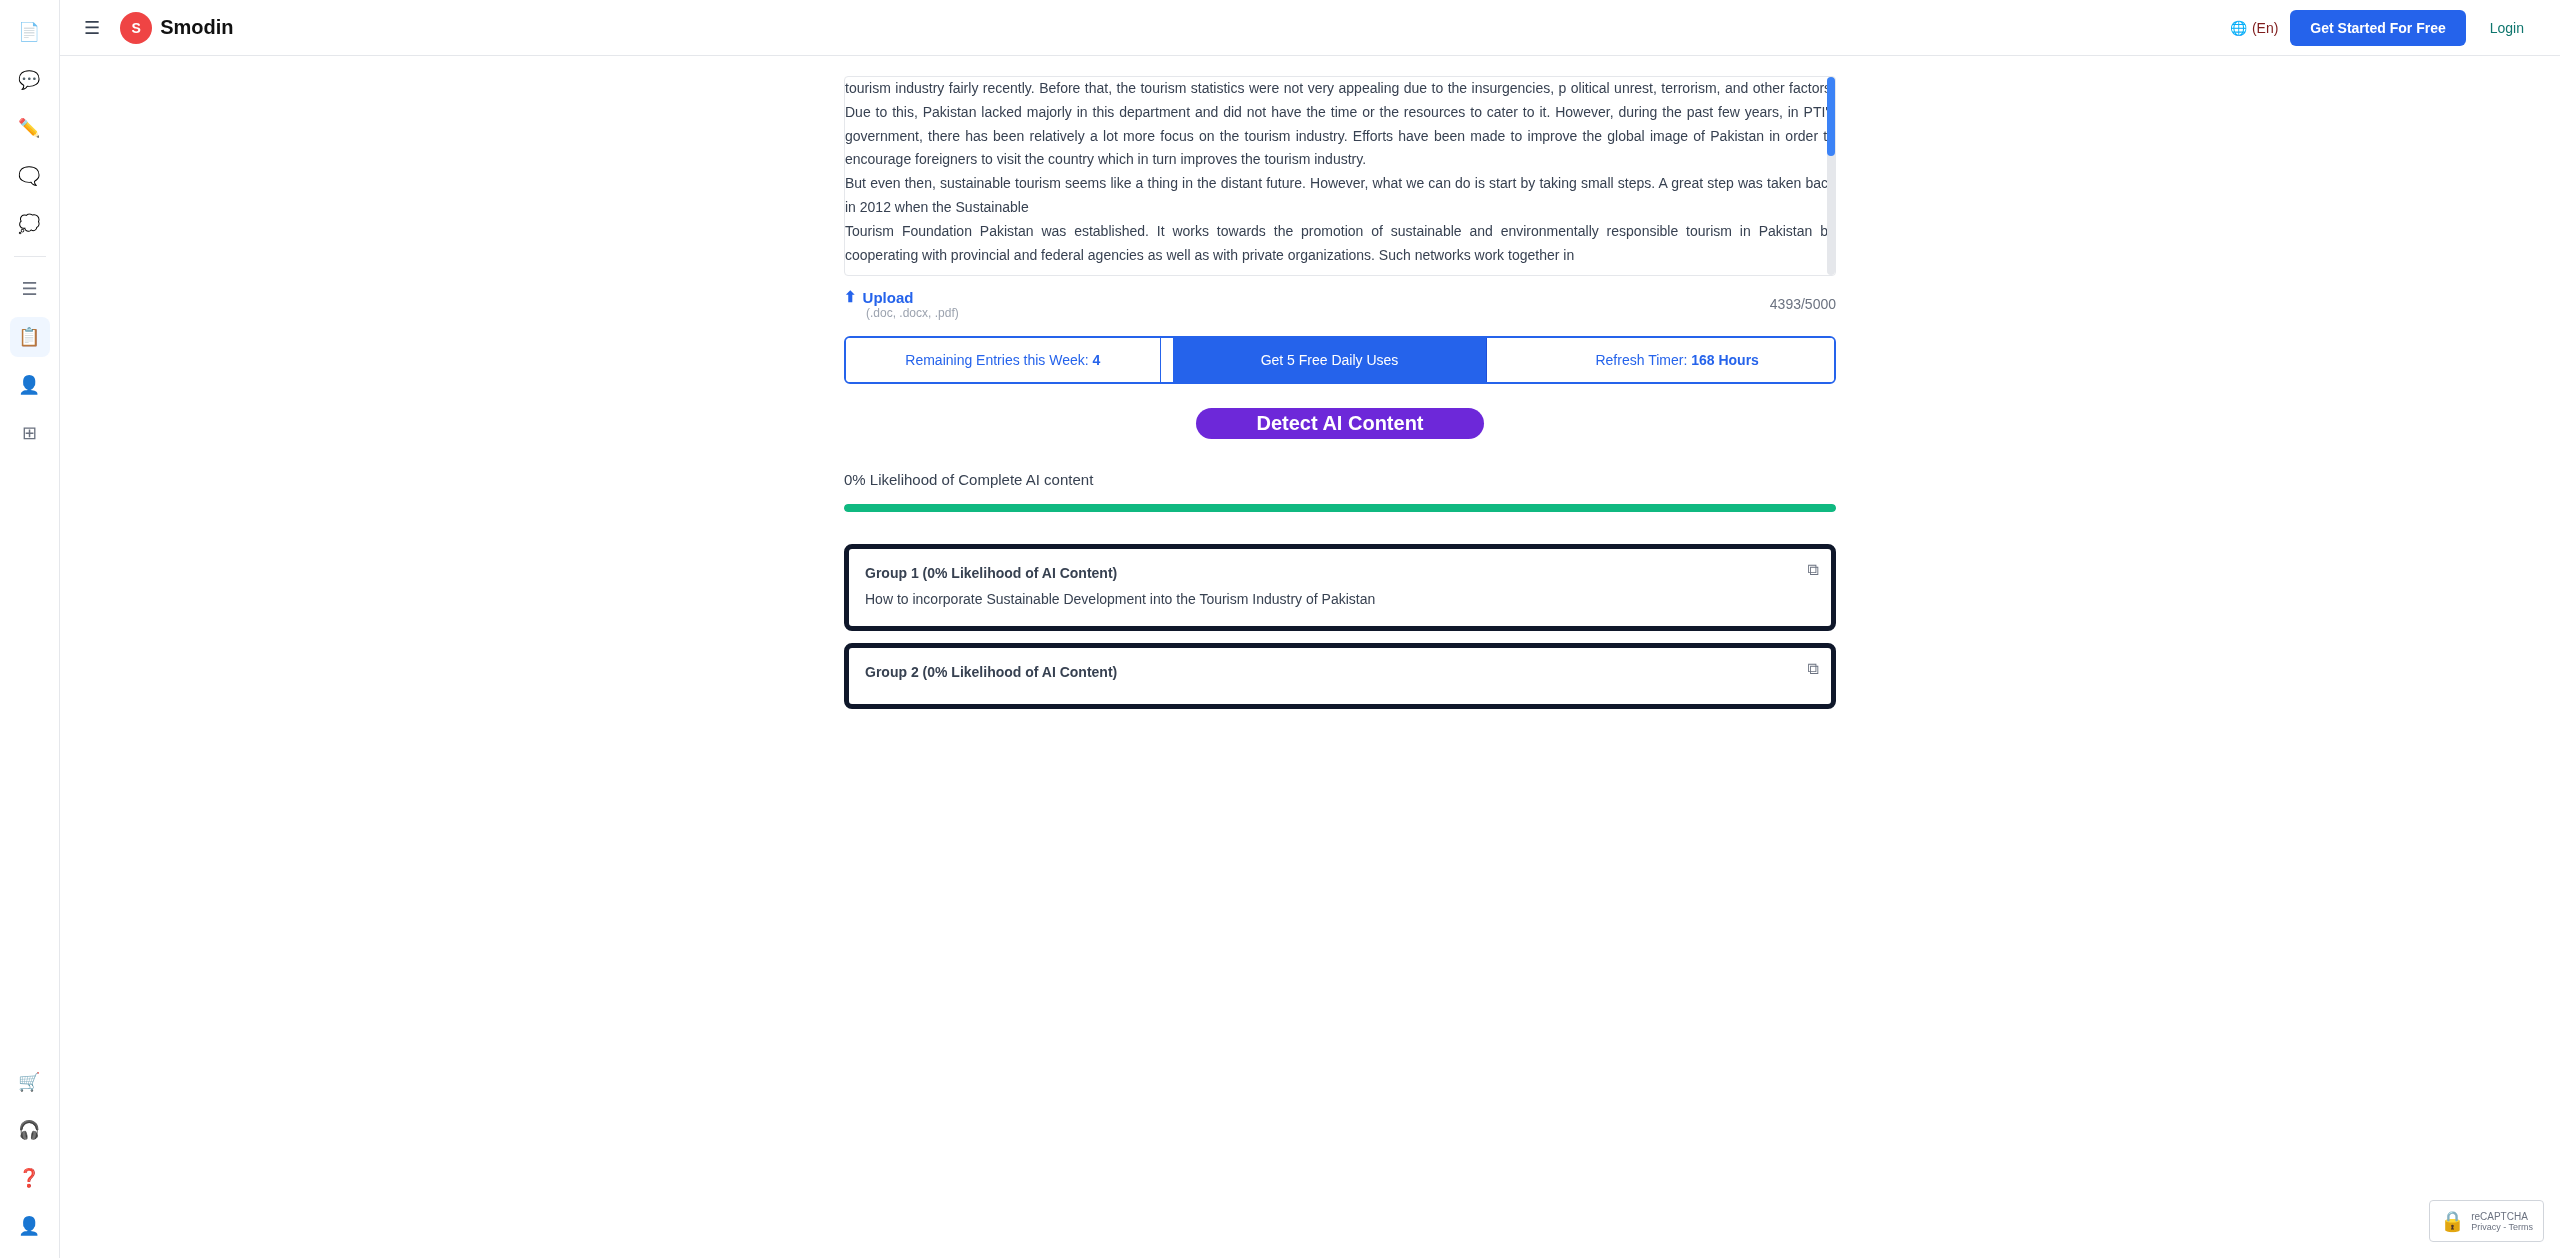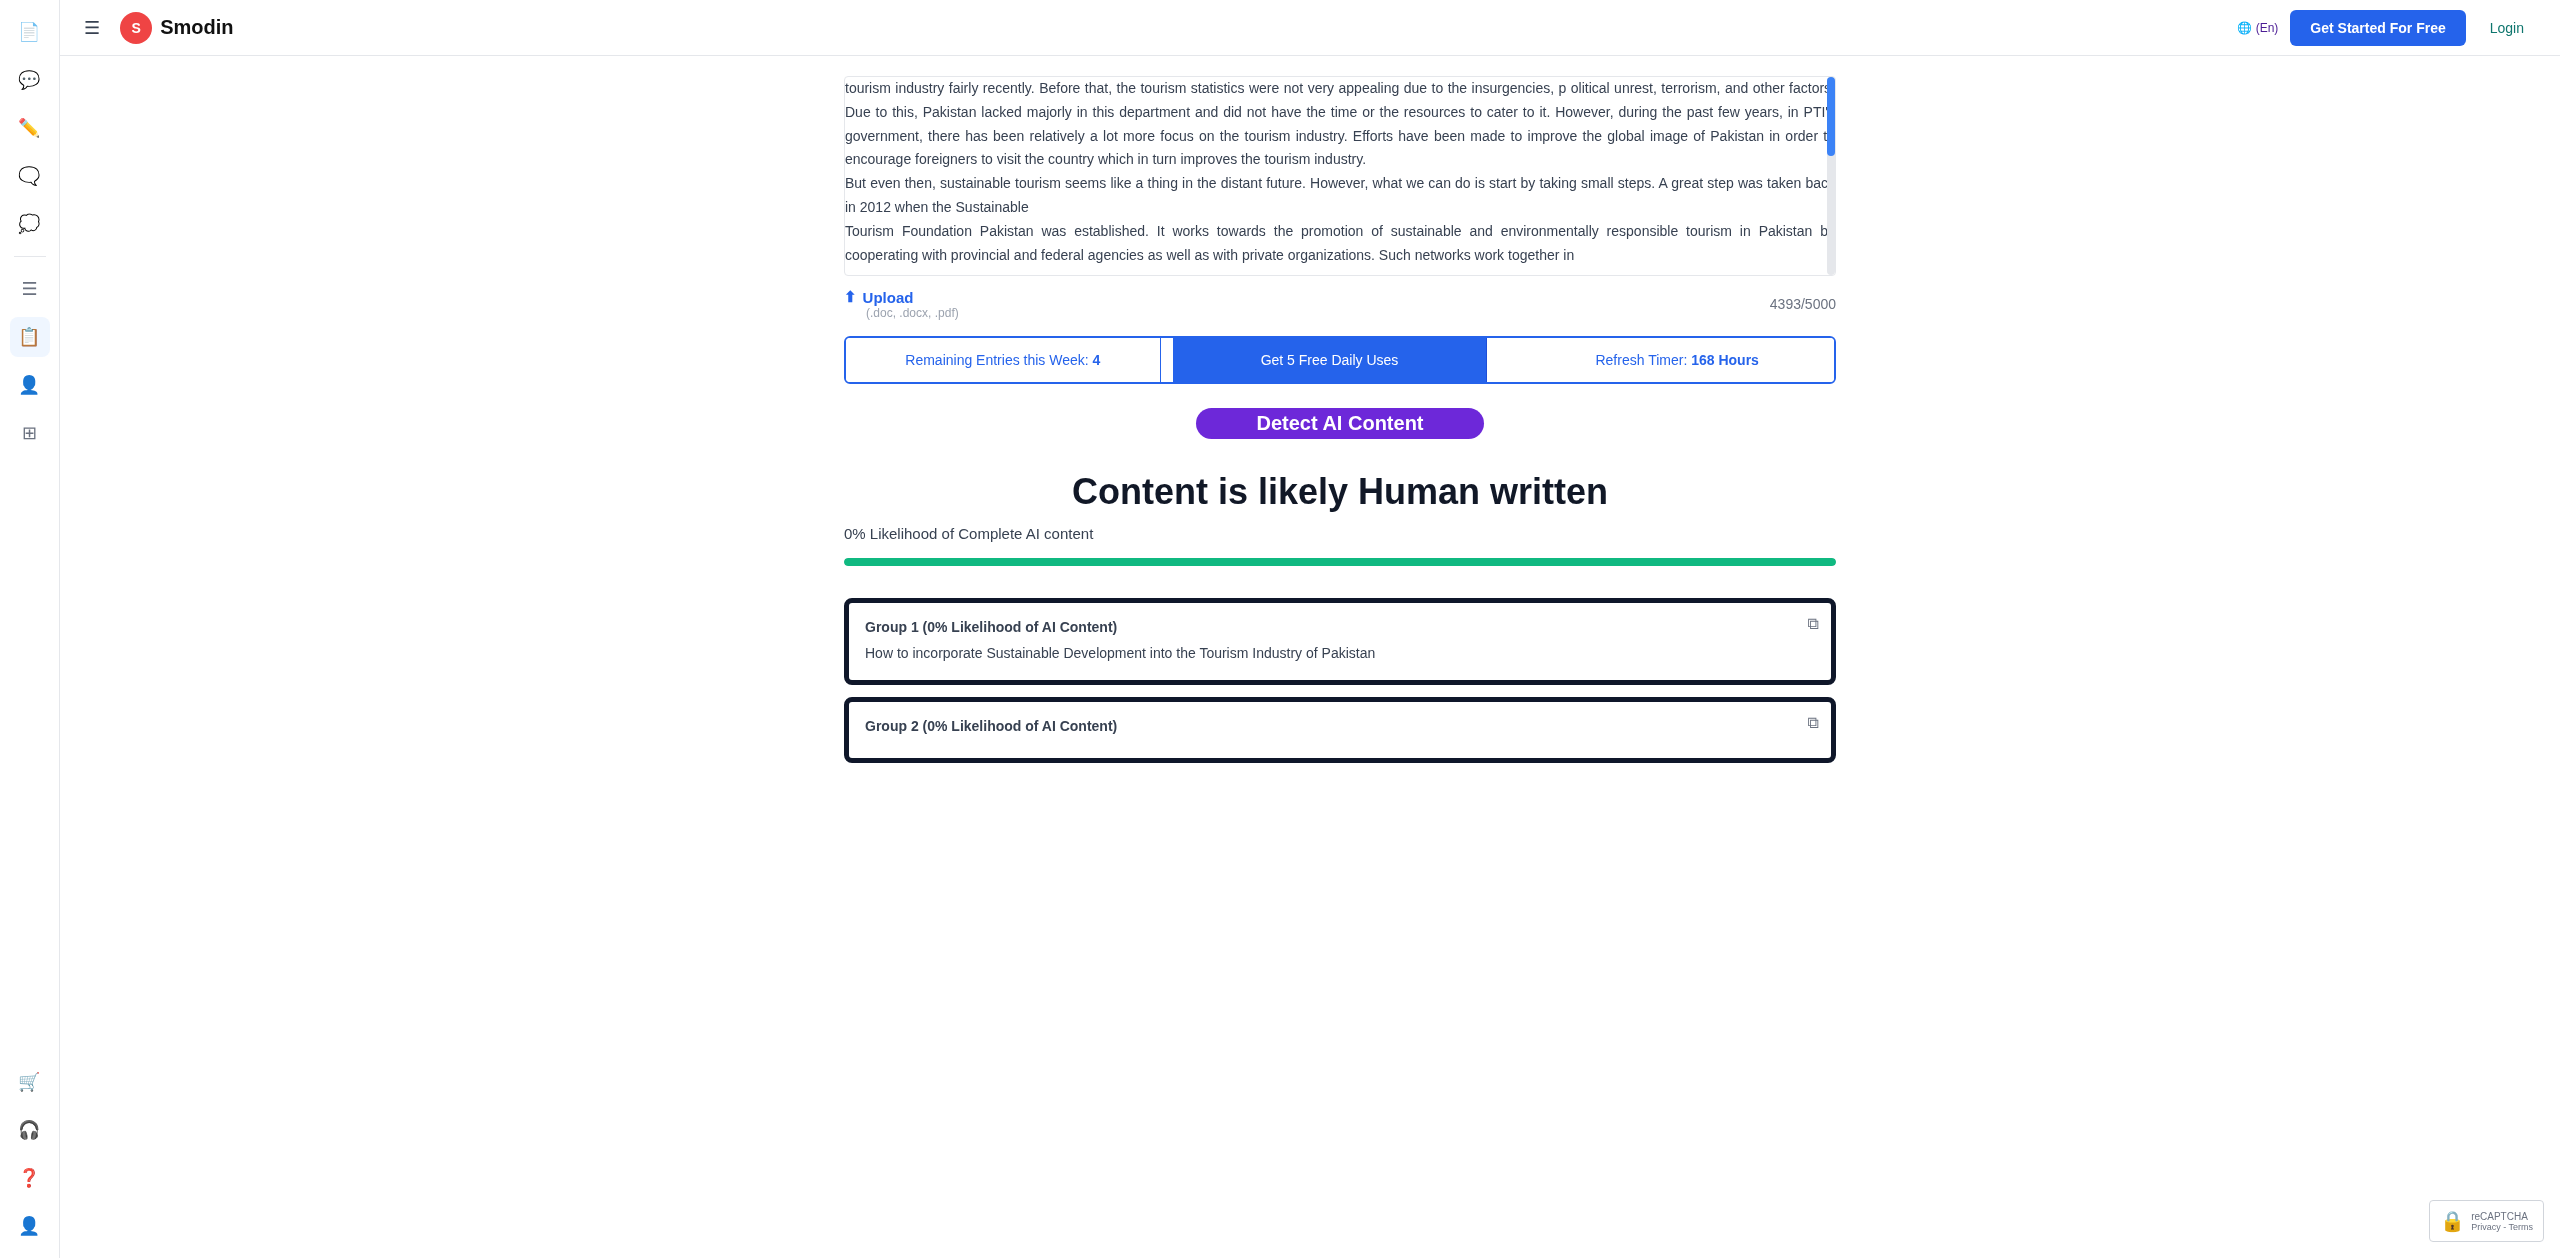--- a/index.html
+++ b/index.html
@@ -63,22 +63,22 @@
       justify-content: center;
       color: white;
       font-size: 14px;
       font-weight: 700;
     }
     .topnav-spacer { flex: 1; }
     .topnav-lang {
       display: flex;
       align-items: center;
       gap: 4px;
-      color: #4c1d95;
-      font-size: 12px;
+      color: #7f1d1d;
+      font-size: 14px;
       cursor: pointer;
     }
     .btn-get-started {
       background: #2563eb;
       color: white;
       border: none;
       padding: 10px 20px;
       border-radius: 6px;
       font-size: 14px;
       font-weight: 600;
@@ -384,21 +384,20 @@
       <button class="action-btn outline-right">
         <span>Refresh Timer:</span>
         <span class="highlight">168 Hours</span>
       </button>
     </div>
 
     <div class="detect-row">
       <button class="btn-detect">Detect AI Content</button>
     </div>
 
-    <h1 class="result-heading">Content is likely Human written</h1>
 
     <p class="likelihood-text">0% Likelihood of Complete AI content</p>
 
     <div class="progress-bar-container">
       <div class="progress-bar-fill" style="width: 100%;"></div>
     </div>
 
     <div class="group-card">
       <div class="group-title">Group 1 (0% Likelihood of AI Content)</div>
       <div class="group-text">How to incorporate Sustainable Development into the Tourism Industry of Pakistan</div>

